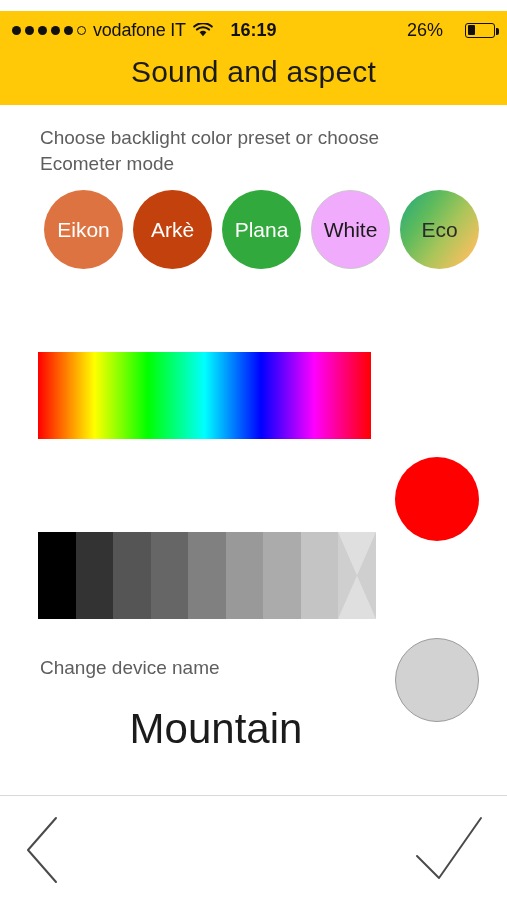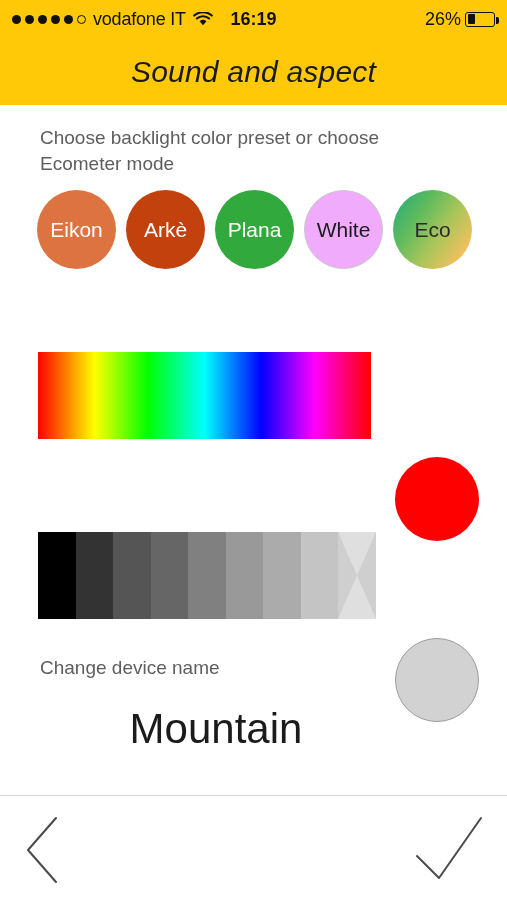--- a/index.html
+++ b/index.html
@@ -6,63 +6,63 @@
   html, body {
     width:507px; height:900px;
     background:#ffffff;
     font-family:"Liberation Sans", sans-serif;
     overflow:hidden;
   }
   #screen { position:relative; width:507px; height:900px; background:#fff; }
 
   
   .statusbar {
-    position:absolute; top:0; left:0; width:507px; height:38px;
+    position:absolute; top:11px; left:0; width:507px; height:38px;
     background:#FFC907;
     display:flex; align-items:center;
     padding:0 12px;
     color:#111;
   }
   .sb-left { display:flex; align-items:center; gap:7px; flex:0 0 auto; }
   .dots { display:flex; align-items:center; gap:4px; }
   .dot { width:9px; height:9px; border-radius:50%; background:#111; }
   .dot.hollow { background:transparent; border:1.5px solid #111; width:9px; height:9px; }
   .carrier { font-size:18px; font-weight:400; letter-spacing:-0.2px; color:#111; }
   .wifi { width:20px; height:15px; display:inline-block; position:relative; }
   .sb-center {
     position:absolute; left:0; right:0; text-align:center;
     font-size:18px; font-weight:bold; color:#111; pointer-events:none;
   }
   .sb-right {
-    margin-left:auto; display:flex; align-items:center; gap:4px; z-index:2;
+    margin-left:auto; display:flex; align-items:center; gap:22px; z-index:2;
   }
   .batt-pct { font-size:18px; color:#111; }
   .battery { position:relative; width:30px; height:15px; border:1.8px solid #111; border-radius:3px; }
   .battery .fill { position:absolute; top:1.5px; left:1.5px; bottom:1.5px; width:26%; background:#111; border-radius:1px; }
   .battery .tip { position:absolute; right:-4.5px; top:4px; width:3px; height:7px; background:#111; border-radius:0 2px 2px 0; }
 
   
   .header {
     position:absolute; top:38px; left:0; width:507px; height:67px;
     background:#FFC907;
     display:flex; align-items:center; justify-content:center;
   }
-  .header-title { font-size:30px; color:#1b1b1b; font-weight:400; letter-spacing:0.2px;font-style:italic; }
+  .header-title { font-size:30px; color:#1b1b1b; font-weight:400; letter-spacing:0.2px; }
 
   
   .content { position:absolute; top:105px; left:0; width:507px; bottom:0; background:#fff; }
 
   .section-label {
     position:absolute;
     font-size:19px; color:#5e5e5e; font-weight:400; line-height:26px;
     left:40px; white-space:pre-line;
   }
 
   
-  .presets { position:absolute; left:37px; top:85px; display:flex; gap:10px; }
+  .presets { position:absolute; left:44px; top:85px; display:flex; gap:10px; }
   .preset {
     width:79px; height:79px; border-radius:50%;
     display:flex; align-items:center; justify-content:center;
     font-size:21px; color:#ffffff; font-weight:400;
   }
   .preset.eikon { background:#DD7340; }
   .preset.arke  { background:#c2410c; }
   .preset.plana { background:#32A93D; }
   .preset.white {
     background:#f0abfc; border:1.5px solid #c7c7c7; color:#1b1b1b;

